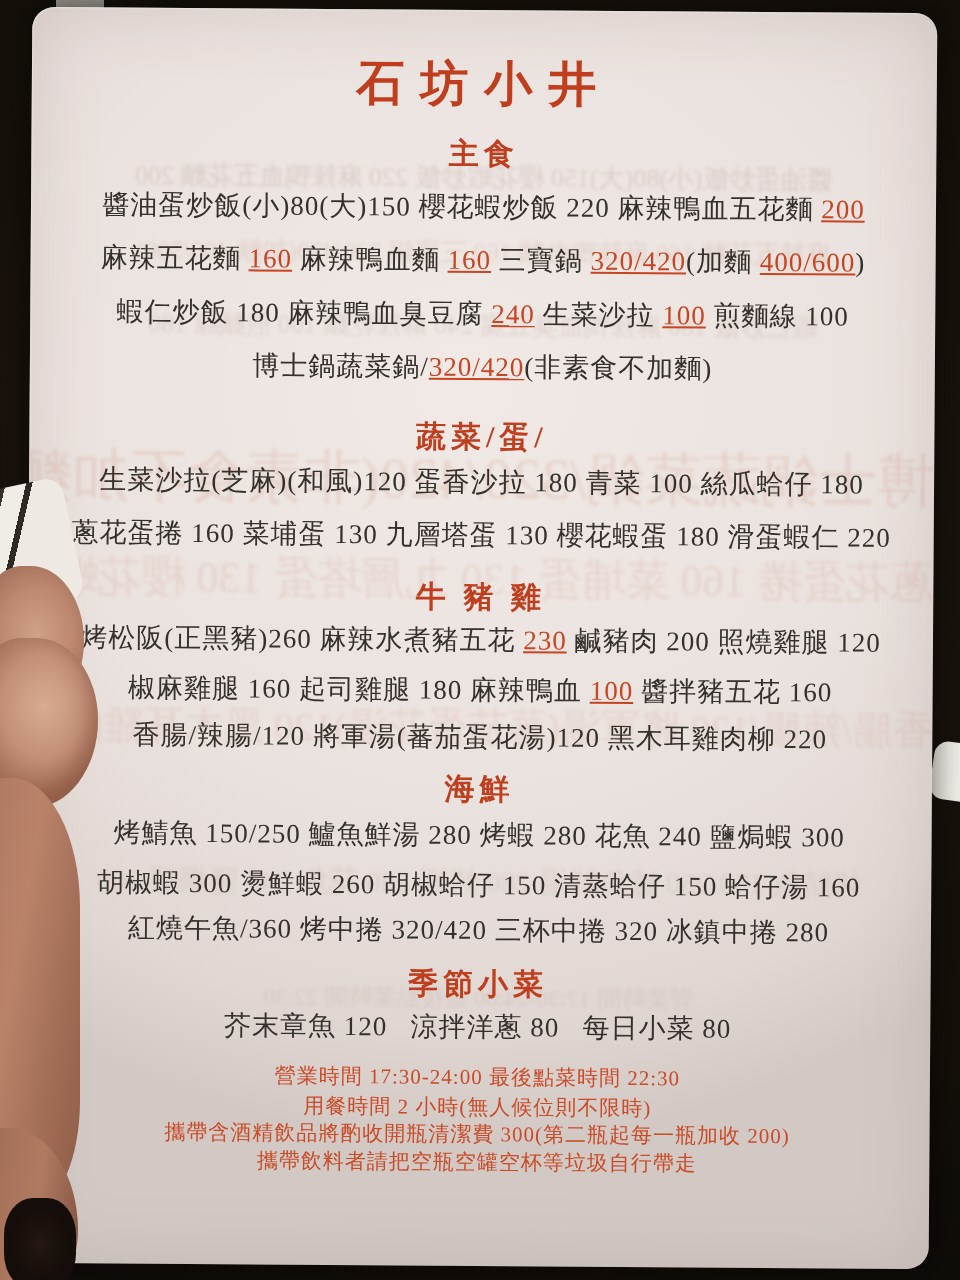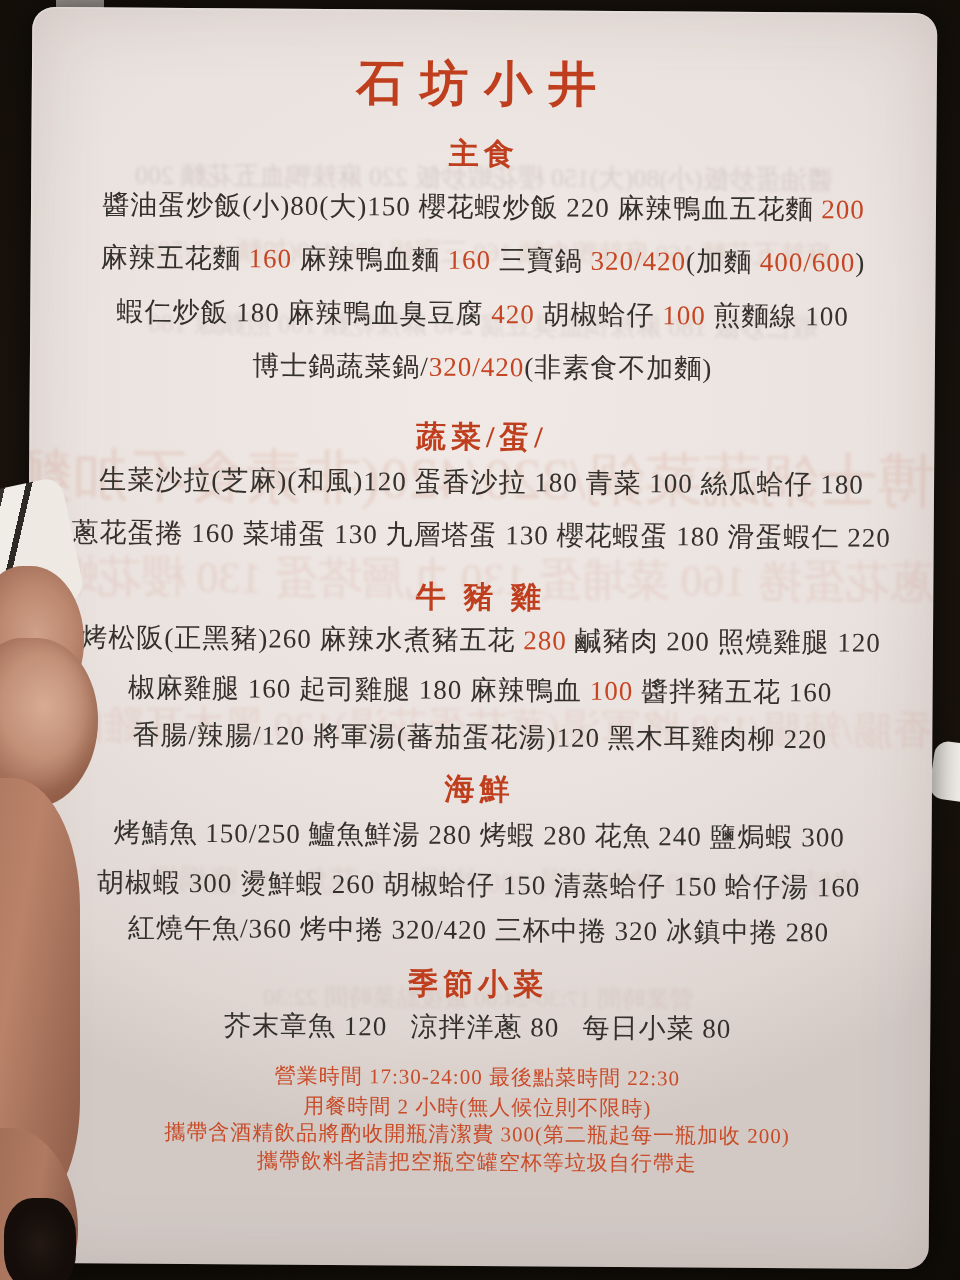--- a/index.html
+++ b/index.html
@@ -12,21 +12,21 @@
     font-family:"Liberation Serif","DejaVu Serif",serif;}
   .top-sliver{position:absolute;left:56px;top:0;width:48px;height:12px;background:#cfc9c2;opacity:.75;border-radius:0 0 6px 6px;z-index:1;}
   .plate-right{position:absolute;right:-8px;top:742px;width:36px;height:58px;background:var(--plate);border-radius:14px 0 0 14px;transform:rotate(8deg);z-index:1;}
   .menu-page{position:absolute;left:28px;top:10px;width:905px;height:1256px;border-radius:22px;transform:rotate(.4deg);
     background:radial-gradient(90% 60% at 48% 30%, #f0e9e5 0%, #eae2de 55%, #e0d7d3 85%, #d2c9c5 100%);
     box-shadow:0 0 34px rgba(0,0,0,.6), inset 0 0 70px rgba(120,100,90,.18), inset 1px 1px 2px rgba(255,255,255,.55);
     z-index:2;overflow:hidden;}
   .menu-title{position:absolute;top:42px;left:0;right:0;text-align:center;font-size:48px;font-weight:bold;letter-spacing:16px;color:var(--accent);}
   .section-header{position:absolute;left:0;right:0;text-align:center;font-size:30px;font-weight:bold;letter-spacing:5px;color:var(--accent);white-space:pre;}
   .menu-line{position:absolute;left:0;right:0;text-align:center;font-size:27px;color:var(--ink);letter-spacing:1px;white-space:pre;}
-  .menu-line .red{color:var(--price-red);}
+  .menu-line .red{color:var(--price-red);text-decoration:underline;}
   .footer-note{position:absolute;left:0;right:0;text-align:center;font-size:21px;color:var(--footer-red);letter-spacing:1px;white-space:pre;}
   .bleed{position:absolute;left:0;right:0;text-align:center;transform:scaleX(-1);filter:blur(1.6px);white-space:pre;pointer-events:none;}
   
   .plate-left{position:absolute;left:-36px;top:486px;width:110px;height:124px;border-radius:18px;transform:rotate(-12deg);z-index:3;
     background:linear-gradient(115deg,#f4f1ec 0 28%,#35302c 28% 32%,#f0ede7 32% 45%,#2d2a26 45% 49%,#eeeae3 49% 100%);}
   .finger{position:absolute;left:-22px;top:566px;width:106px;height:150px;border-radius:50% 60% 60% 50%;z-index:4;
     background:radial-gradient(60% 55% at 55% 45%, #d0a089 0%, #bd8970 55%, #a06c57 100%);}
   .thumb{position:absolute;left:-30px;top:638px;width:128px;height:170px;border-radius:46% 54% 58% 42%;z-index:4;
     background:radial-gradient(55% 50% at 58% 40%, #d8ab93 0%, #c39078 60%, #a5705a 100%);
     box-shadow:inset -8px -12px 20px rgba(110,60,40,.35);}
@@ -54,27 +54,27 @@
         <div class="bleed" style="top: 540px; font-size: 44px; color: rgba(185, 70, 45, 0.1);">蔥花蛋捲 160 菜埔蛋 130 九層塔蛋 130 櫻花蝦蛋 180 滑蛋蝦仁 220</div>
         <div class="bleed" style="top: 690px; font-size: 40px; color: rgba(185, 70, 45, 0.09);">香腸/辣腸/120 將軍湯(蕃茄蛋花湯)120 黑木耳雞肉柳 220</div>
         <div class="bleed" style="top: 852px; font-size: 30px; color: rgba(150, 95, 80, 0.1);">烤鯖魚 150/250 鱸魚鮮湯 280 烤蝦 280 花魚 240 鹽焗蝦 300</div>
         <div class="bleed" style="top: 972px; font-size: 24px; color: rgba(160, 95, 75, 0.12);">營業時間 17:30-24:00 最後點菜時間 22:30</div>
       </div>
     <div class="menu-title">石坊小井</div>
     <div id="menu-body">
         <div class="section-header" style="top: 124px;">主食</div>
         <div class="menu-line" style="top: 179px;"><span>醬油蛋炒飯(小)80(大)150 櫻花蝦炒飯 220 麻辣鴨血五花麵 </span><span class="red">200</span></div>
         <div class="menu-line" style="top: 232px;"><span>麻辣五花麵 </span><span class="red">160</span><span> 麻辣鴨血麵 </span><span class="red">160</span><span> 三寶鍋 </span><span class="red">320/420</span><span>(加麵 </span><span class="red">400/600</span><span>)</span></div>
-        <div class="menu-line" style="top: 286px;"><span>蝦仁炒飯 180 麻辣鴨血臭豆腐 </span><span class="red">420</span><span> 胡椒蛤仔 </span><span class="red">100</span><span> 煎麵線 100</span></div>
+        <div class="menu-line" style="top: 286px;"><span>蝦仁炒飯 180 麻辣鴨血臭豆腐 </span><span class="red">240</span><span> 生菜沙拉 </span><span class="red">100</span><span> 煎麵線 100</span></div>
         <div class="menu-line" style="top: 339px;"><span>博士鍋蔬菜鍋/</span><span class="red">320/420</span><span>(非素食不加麵)</span></div>
         <div class="section-header" style="top: 407px;">蔬菜/蛋/</div>
         <div class="menu-line" style="top: 454px;"><span>生菜沙拉(芝麻)(和風)120 蛋香沙拉 180 青菜 100 絲瓜蛤仔 180</span></div>
         <div class="menu-line" style="top: 507px;"><span>蔥花蛋捲 160 菜埔蛋 130 九層塔蛋 130 櫻花蝦蛋 180 滑蛋蝦仁 220</span></div>
         <div class="section-header" style="top: 567px;">牛 豬 雞</div>
-        <div class="menu-line" style="top: 612px;"><span>烤松阪(正黑豬)260 麻辣水煮豬五花 </span><span class="red">280</span><span> 鹹豬肉 200 照燒雞腿 120</span></div>
+        <div class="menu-line" style="top: 612px;"><span>烤松阪(正黑豬)260 麻辣水煮豬五花 </span><span class="red">230</span><span> 鹹豬肉 200 照燒雞腿 120</span></div>
         <div class="menu-line" style="top: 662px;"><span>椒麻雞腿 160 起司雞腿 180 麻辣鴨血 </span><span class="red">100</span><span> 醬拌豬五花 160</span></div>
         <div class="menu-line" style="top: 709px;"><span>香腸/辣腸/120 將軍湯(蕃茄蛋花湯)120 黑木耳雞肉柳 220</span></div>
         <div class="section-header" style="top: 759px;">海鮮</div>
         <div class="menu-line" style="top: 807px;"><span>烤鯖魚 150/250 鱸魚鮮湯 280 烤蝦 280 花魚 240 鹽焗蝦 300</span></div>
         <div class="menu-line" style="top: 857px;"><span>胡椒蝦 300 燙鮮蝦 260 胡椒蛤仔 150 清蒸蛤仔 150 蛤仔湯 160</span></div>
         <div class="menu-line" style="top: 902px;"><span>紅燒午魚/360 烤中捲 320/420 三杯中捲 320 冰鎮中捲 280</span></div>
         <div class="section-header" style="top: 954px;">季節小菜</div>
         <div class="menu-line" style="top: 999px;"><span>芥末章魚 120   涼拌洋蔥 80   每日小菜 80</span></div>
       </div>
     <div id="footer-notes">

